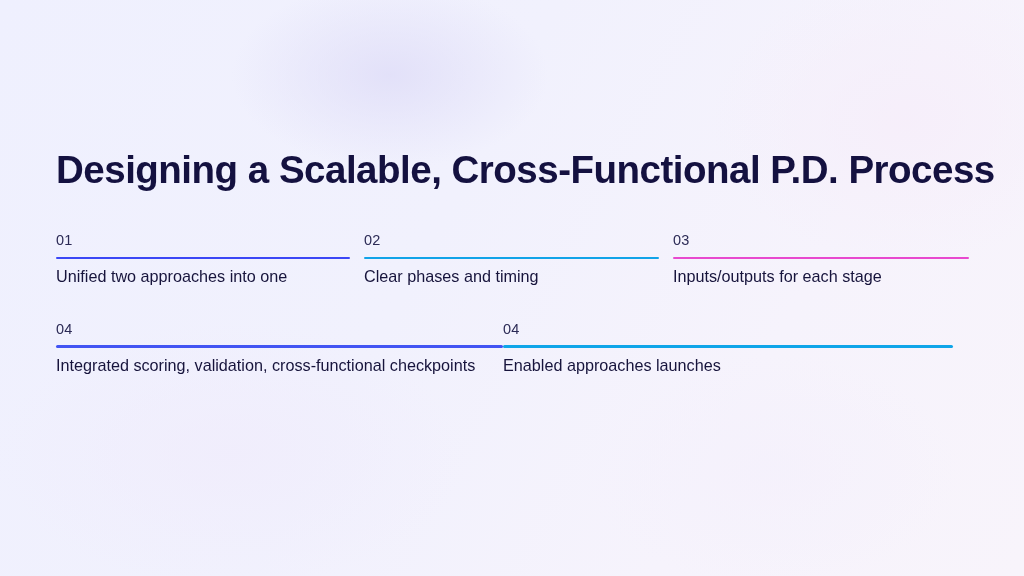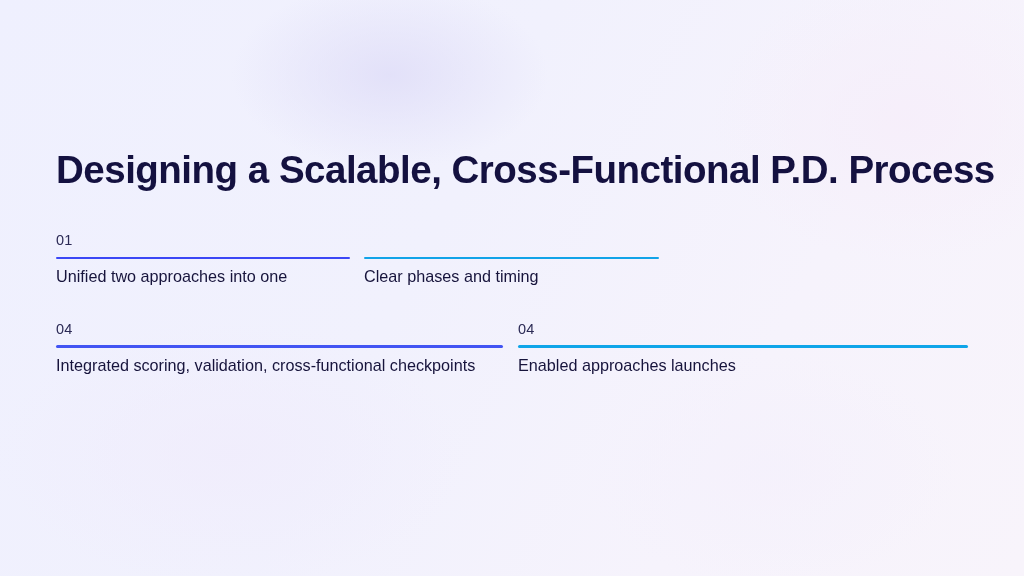--- a/index.html
+++ b/index.html
@@ -50,21 +50,20 @@
   .item-row {
     display: flex;
     align-items: flex-end;
   }
   .item-row.row-primary {
     margin-top: 42px;
     gap: 14px;
   }
   .item-row.row-secondary {
     margin-top: 33px;
-    gap: 15px;
   }
 
   .item {
     flex: 0 0 auto;
   }
   
   .w-294 { width: 294px; }
   .w-295 { width: 295px; }
   .w-296 { width: 296px; }
   .w-447 { width: 447px; }
@@ -103,24 +102,30 @@
 
     <div class="item-row row-primary">
 
       <div class="item w-294">
         <div class="item-number" style="color: rgb(43, 42, 85);">01</div>
         <div class="item-rule" style="background: rgb(59, 71, 246);"></div>
         <div class="item-text" style="color: rgb(23, 20, 60);">Unified two approaches into one</div>
       </div>
 
       <div class="item w-295">
+        <div class="item-number" style="color: rgb(43, 42, 85);">02</div>
         <div class="item-rule" style="background: rgb(17, 163, 232);"></div>
         <div class="item-text" style="color: rgb(23, 20, 60);">Clear phases and timing</div>
       </div>
 
+      <div class="item w-296">
+        <div class="item-number" style="color: rgb(43, 42, 85);">03</div>
+        <div class="item-rule" style="background: rgb(232, 73, 207);"></div>
+        <div class="item-text" style="color: rgb(23, 20, 60);">Inputs/outputs for each stage</div>
+      </div>
 
     </div>
 
     <div class="item-row row-secondary">
 
       <div class="item w-447">
         <div class="item-number" style="color: rgb(43, 42, 85);">04</div>
         <div class="item-rule" style="background: rgb(66, 84, 243);"></div>
         <div class="item-text" style="color: rgb(23, 20, 60);">Integrated scoring, validation, cross-functional checkpoints</div>
       </div>

